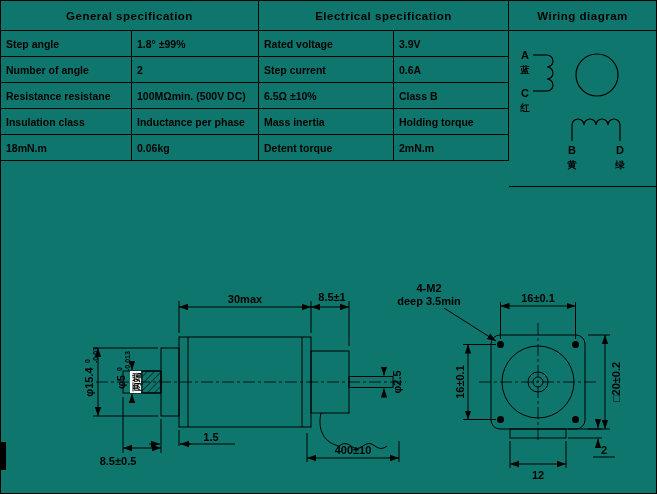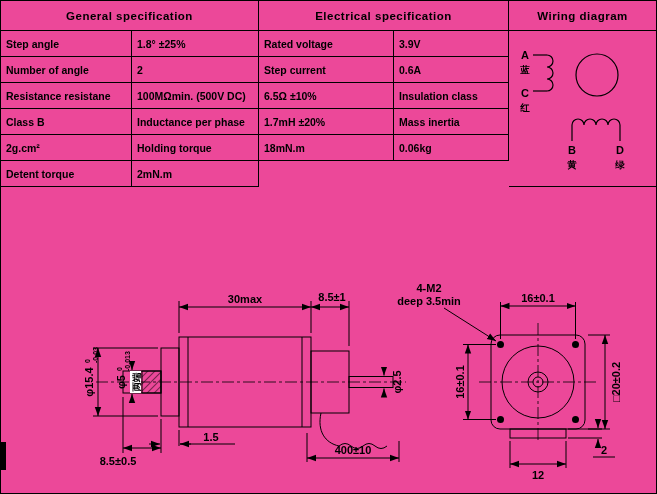--- a/index.html
+++ b/index.html
@@ -1,16 +1,16 @@
 <!DOCTYPE html>
 <html><head>
 <meta charset="utf-8">
 <style>
   html,body{margin:0;padding:0;background:#fff}
-  .page{position:relative;width:655px;height:492px;border:1px solid #000;background:#ec4899;
+  .page{position:relative;width:655px;height:492px;border:1px solid #000;background:#0f766e;
         font-family:"Liberation Sans",sans-serif;font-weight:bold;color:#000;overflow:hidden}
   .grid{display:grid;grid-template-columns:131px 127px 135px 115px 147px;
         grid-template-rows:30px repeat(6,26px);width:655px;box-sizing:border-box}
   .cell{border-right:1px solid #000;border-bottom:1px solid #000;display:flex;align-items:center;
         font-size:10.5px;padding:0 5px;box-sizing:border-box;overflow:hidden;white-space:nowrap}
   .head{justify-content:center;font-size:11.5px;letter-spacing:.5px}
   .no-r{border-right:none}
   .wiring-cell{padding:0;display:block}
   .drawing{position:absolute;top:186px;left:0}
   .drawing text,.wsvg text{font-family:"Liberation Sans",sans-serif;font-weight:bold;
@@ -49,40 +49,38 @@
         <line x1="63" y1="94" x2="63" y2="110"></line>
         <line x1="111" y1="94" x2="111" y2="110"></line>
         <text x="63" y="123" text-anchor="middle">B</text>
         <text x="63" y="137" text-anchor="middle" class="cjk">黄</text>
         <text x="111" y="123" text-anchor="middle">D</text>
         <text x="111" y="137" text-anchor="middle" class="cjk">绿</text>
       </svg>
     </div>
 
     <div class="cell">Step angle</div>
-    <div class="cell">1.8°  ±25%</div>
+    <div class="cell">1.8°  ±99%</div>
     <div class="cell">Rated voltage</div>
     <div class="cell">3.9V</div>
 
     <div class="cell">Number of angle</div>
     <div class="cell">2</div>
     <div class="cell">Step current</div>
     <div class="cell">0.6A</div>
 
     <div class="cell">Resistance resistane</div>
     <div class="cell">100MΩmin. (500V DC)</div>
     <div class="cell">6.5Ω ±10%</div>
 
+    <div class="cell">Class B</div>
     <div class="cell">Insulation class</div>
-    <div class="cell">Class B</div>
     <div class="cell">Inductance per phase</div>
-    <div class="cell">1.7mH ±20%</div>
 
     <div class="cell">Mass inertia</div>
-    <div class="cell">2g.cm²</div>
     <div class="cell">Holding torque</div>
     <div class="cell">18mN.m</div>
 
     <div class="cell">0.06kg</div>
     <div class="cell">Detent torque</div>
     <div class="cell">2mN.m</div>
   </div>
 
   <svg class="drawing" width="655" height="306" viewBox="0 186 655 306">
     <defs>

